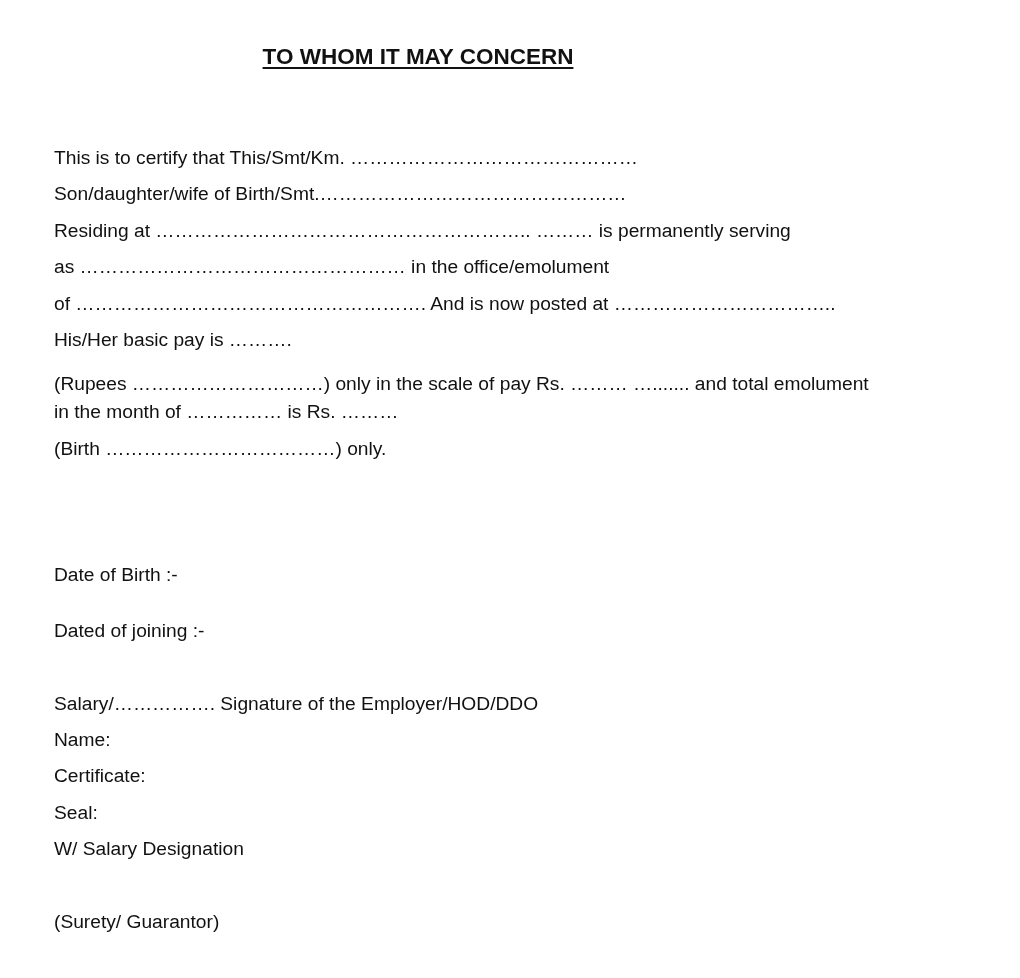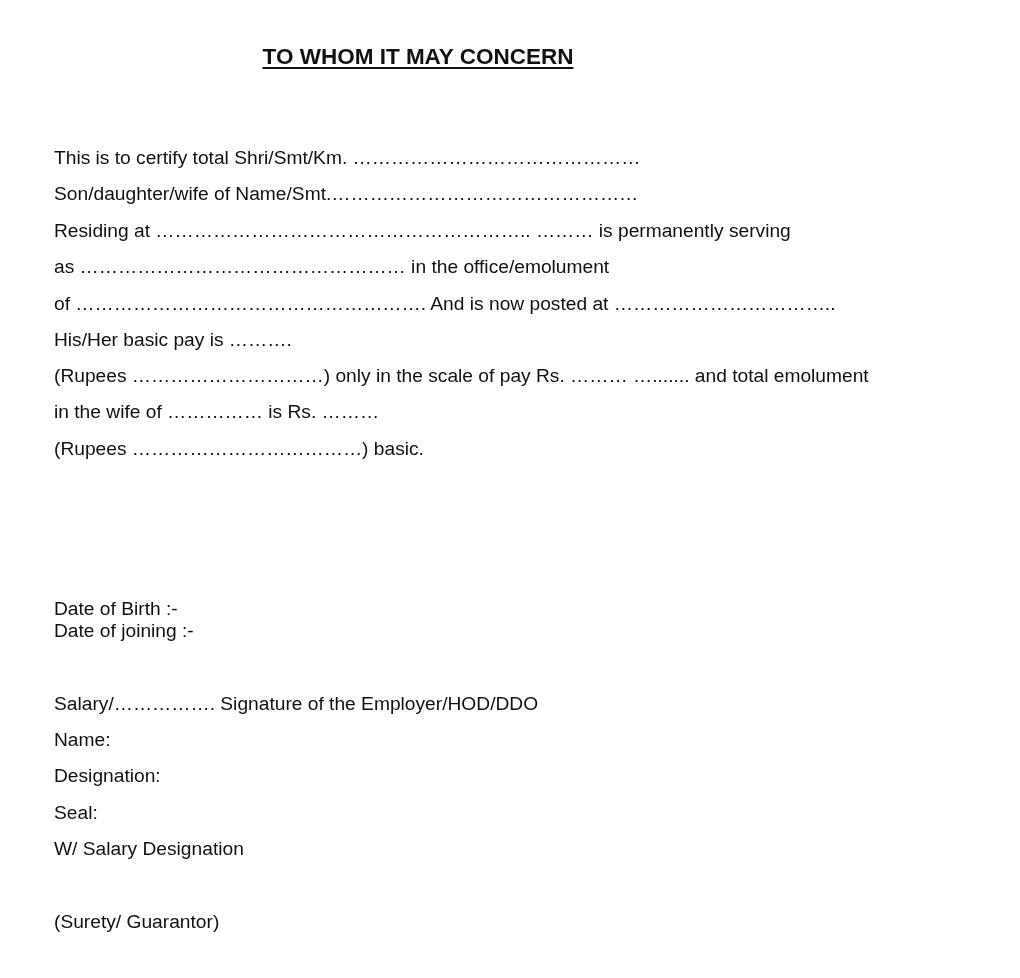--- a/index.html
+++ b/index.html
@@ -41,40 +41,40 @@
 </head>
 <body>
 
 <div>
 
   <div class="title">
     <span>TO WHOM IT MAY CONCERN</span>
   </div>
 
   <div>
-    <div class="line" style="top:146px">This is to certify total Shri/Smt/Km. ………………………………………</div>
-    <div class="line" style="top:182px">Son/daughter/wife of Name/Smt.…………………………………………</div>
+    <div class="line" style="top:146px">This is to certify that This/Smt/Km. ………………………………………</div>
+    <div class="line" style="top:182px">Son/daughter/wife of Birth/Smt.…………………………………………</div>
     <div class="line" style="top:219px">Residing at ………………………………………………….. ……… is permanently serving</div>
     <div class="line" style="top:255px">as …………………………………………… in the office/emolument</div>
     <div class="line" style="top:292px">of ………………………………………………. And is now posted at ……………………………..</div>
     <div class="line" style="top:328px">His/Her basic pay is ……….</div>
-    <div class="line" style="top:364px">(Rupees …………………………) only in the scale of pay Rs. ……… …....... and total emolument</div>
-    <div class="line" style="top:400px">in the wife of …………… is Rs. ………</div>
-    <div class="line" style="top:437px">(Rupees ………………………………) basic.</div>
+    <div class="line" style="top:372px">(Rupees …………………………) only in the scale of pay Rs. ……… …....... and total emolument</div>
+    <div class="line" style="top:400px">in the month of …………… is Rs. ………</div>
+    <div class="line" style="top:437px">(Birth ………………………………) only.</div>
   </div>
 
   <div>
-    <div class="line" style="top:597px">Date of Birth :-</div>
-    <div class="line" style="top:619px">Date of joining :-</div>
+    <div class="line" style="top:563px">Date of Birth :-</div>
+    <div class="line" style="top:619px">Dated of joining :-</div>
   </div>
 
   <div>
     <div class="line" style="top:692px">Salary/……………. Signature of the Employer/HOD/DDO</div>
     <div class="line" style="top:728px">Name:</div>
-    <div class="line" style="top:764px">Designation:</div>
+    <div class="line" style="top:764px">Certificate:</div>
     <div class="line" style="top:801px">Seal:</div>
     <div class="line" style="top:837px">W/ Salary Designation</div>
   </div>
 
   <div>
     <div class="line" style="top:910px">(Surety/ Guarantor)</div>
   </div>
 
 </div>
 

